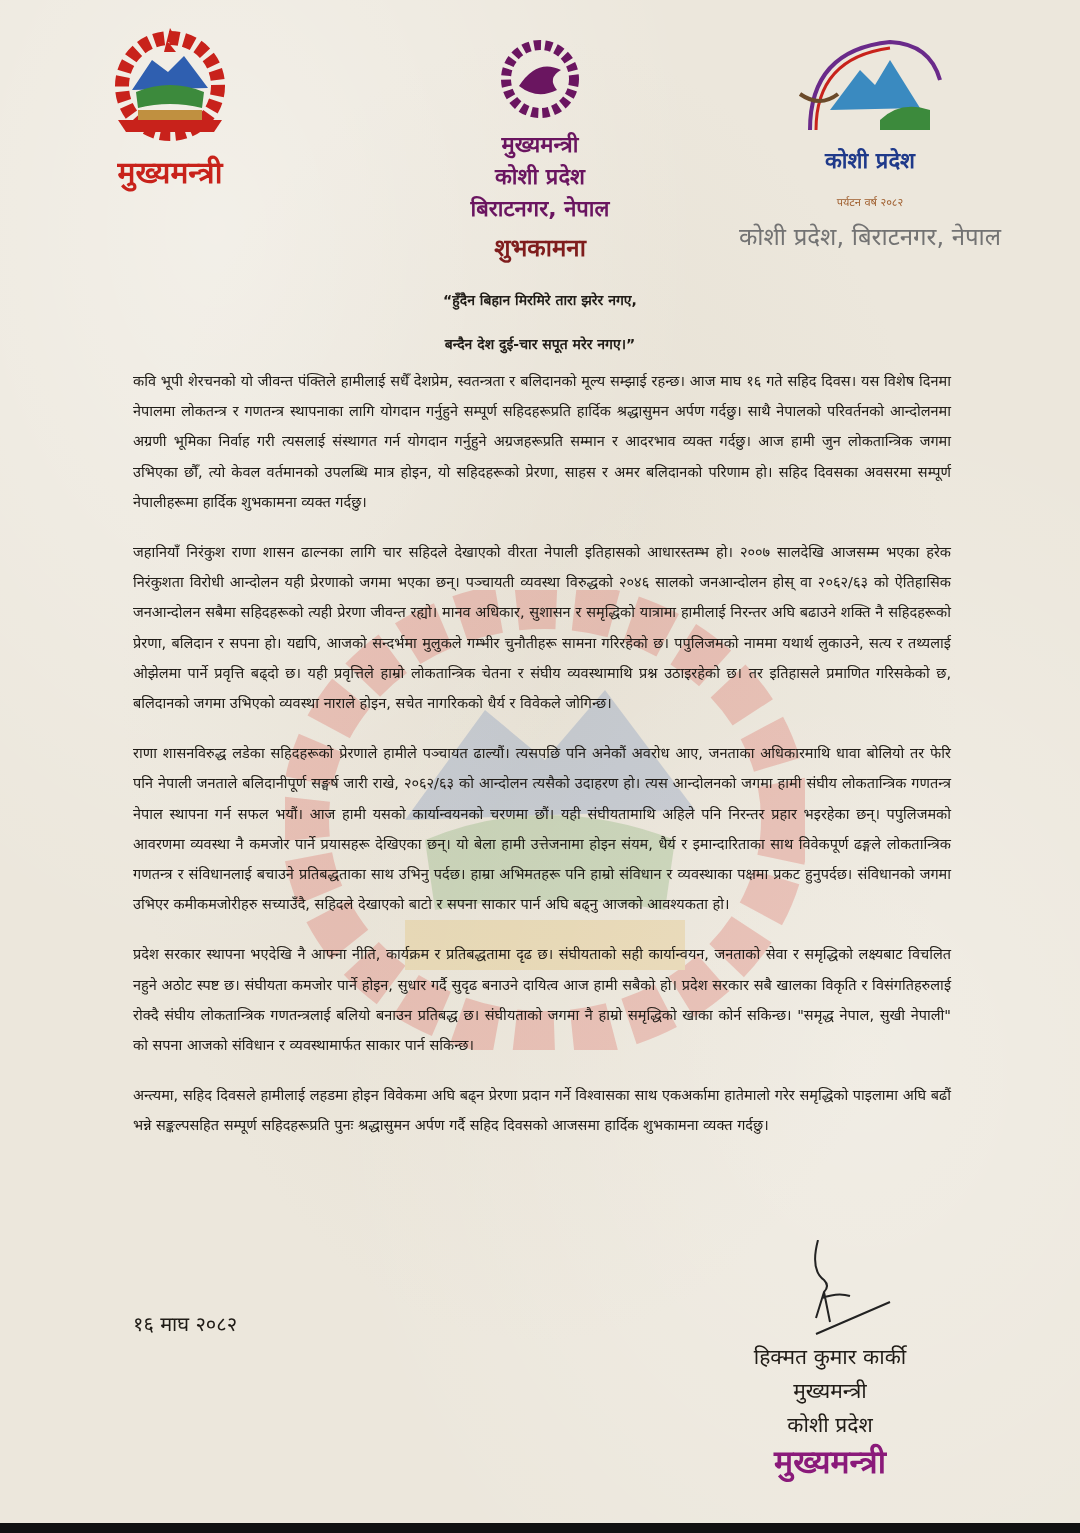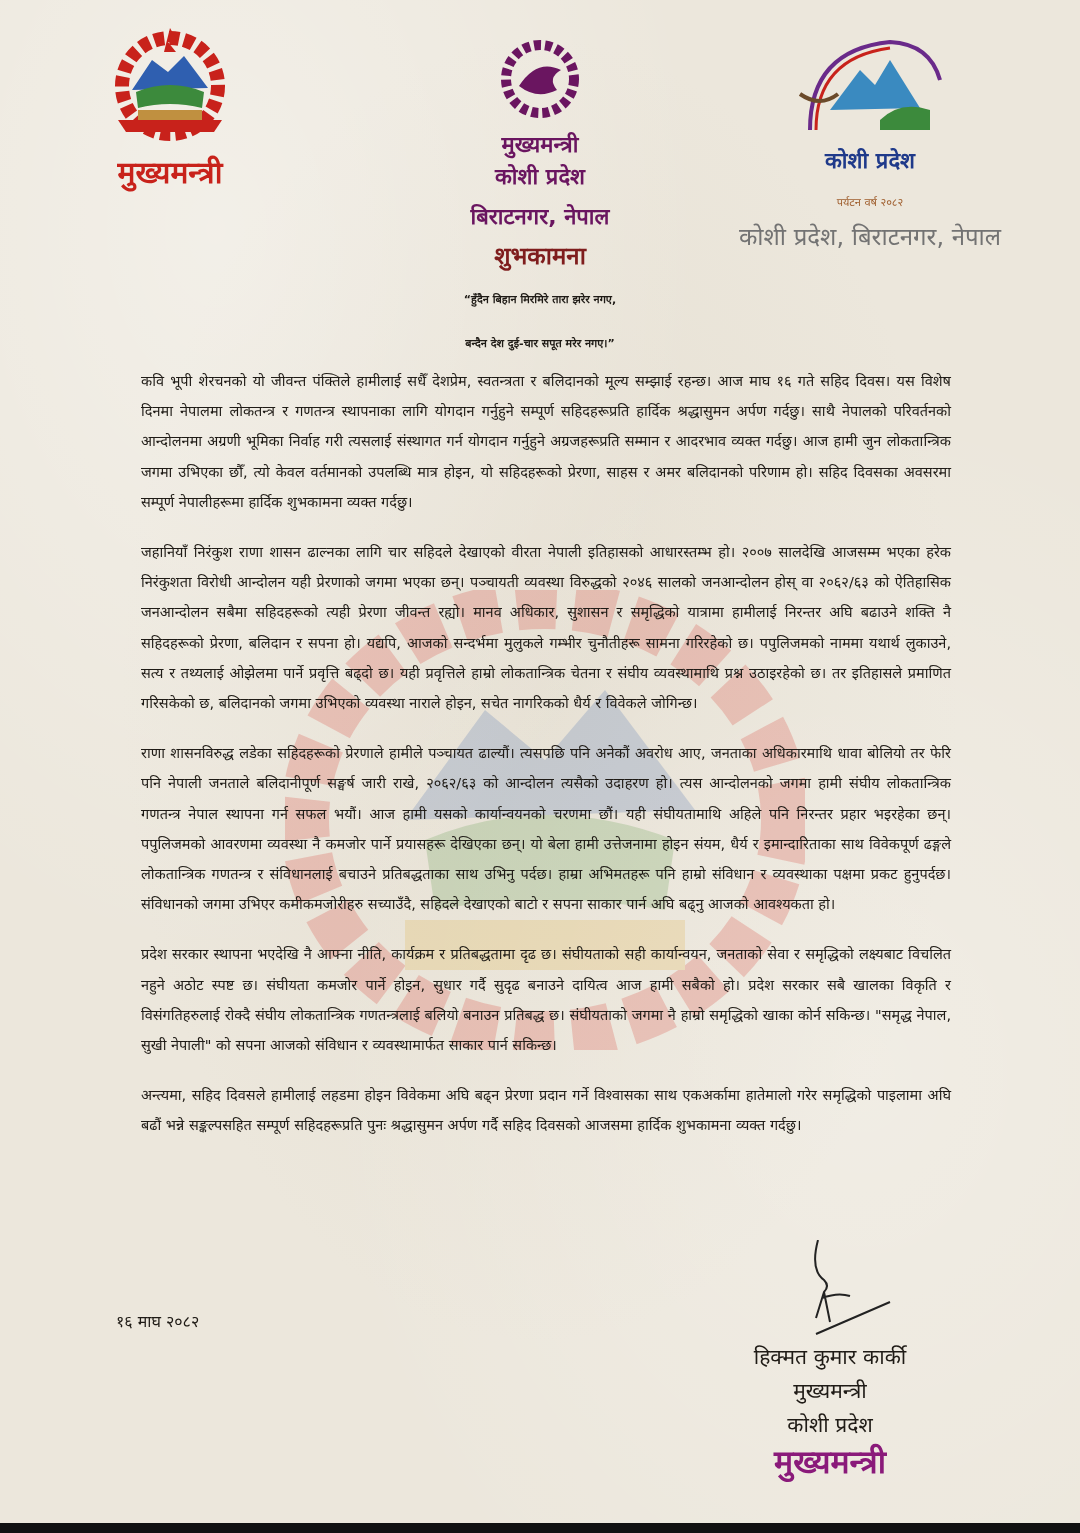--- a/index.html
+++ b/index.html
@@ -17,35 +17,35 @@
 
   
   .watermark { position: absolute; left: 285px; top: 590px; width: 520px; height: 460px; opacity: 0.22; pointer-events: none; }
 
   
   .hdr-left { position: absolute; left: 100px; top: 28px; width: 140px; text-align: center; }
   .hdr-left .title { font-size: 30px; color: #c8221b; font-weight: bold; margin-top: 4px; white-space: nowrap; }
   .hdr-center { position: absolute; left: 440px; top: 38px; width: 200px; text-align: center; color: #6a1560; font-weight: bold; }
   .hdr-center .l1 { font-size: 22px; margin-top: 4px; }
   .hdr-center .l2 { font-size: 22px; margin-top: 2px; }
-  .hdr-center .l3 { font-size: 22px; margin-top: 10px; white-space: nowrap; }
+  .hdr-center .l3 { font-size: 22px; margin-top: 2px; white-space: nowrap; }
   .hdr-center .greet { font-size: 24px; color: #7f1d1d; margin-top: 8px; }
   .hdr-right { position: absolute; left: 700px; top: 30px; width: 340px; text-align: center; }
   .hdr-right .logo-text { font-size: 22px; color: #1f3a8a; font-weight: bold; }
   .hdr-right .logo-sub { font-size: 11px; color: #a06030; margin-top: 20px; }
   .hdr-right .addr { font-size: 24px; color: #737373; margin-top: 10px; white-space: nowrap; }
 
   
-  .poem { position: absolute; left: 0; width: 1080px; top: 278px; text-align: center; font-weight: bold; font-size: 11px; line-height: 44px; }
+  .poem { position: absolute; left: 0; width: 1080px; top: 278px; text-align: center; font-weight: bold; font-size: 14px; line-height: 44px; }
 
   
   .body-text { position: absolute; left: 133px; width: 818px; top: 366px; font-size: 14.5px; line-height: 30.2px; text-align: justify; }
-  .body-text p { margin: 0 0 20px 8px; }
+  .body-text p { margin: 0 0 20px 0; }
 
-  .date { position: absolute; left: 116px; top: 1310px; font-size: 16px; }
+  .date { position: absolute; left: 133px; top: 1310px; font-size: 20px; }
 
   .signature { position: absolute; left: 780px; top: 1240px; width: 120px; height: 100px; }
   .sign-block { position: absolute; left: 700px; top: 1340px; width: 260px; text-align: center; font-size: 21px; line-height: 34px; }
   .sign-block .stamp { font-size: 32px; color: #8a1a7a; font-weight: bold; line-height: 40px; }
 </style>
 </head>
 <body>
 
 <svg class="watermark" viewBox="0 0 520 460">
   <ellipse cx="260" cy="230" rx="240" ry="215" fill="none" stroke="#d6392f" stroke-width="48" stroke-dasharray="40 18"></ellipse>

